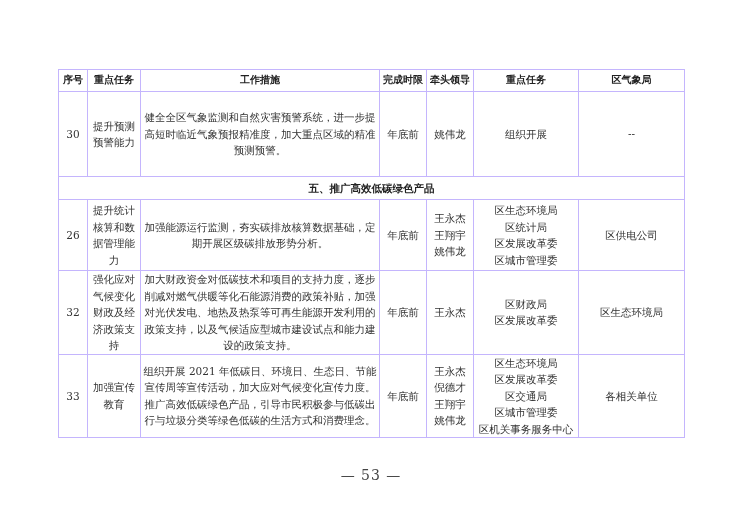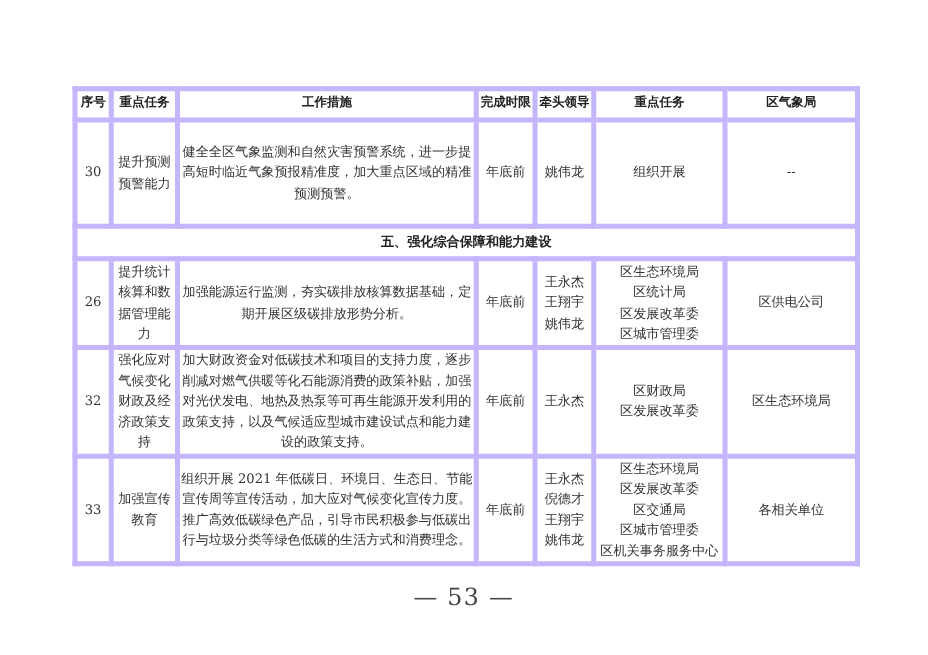--- a/index.html
+++ b/index.html
@@ -1,31 +1,31 @@
 <!DOCTYPE html>
 <html><head>
   <meta charset="utf-8">
   <style>
     html, body { margin: 0; padding: 0; background: #ffffff; }
     body { width: 742px; height: 524px; position: relative; overflow: hidden;
       font-family: "DejaVu Serif", "Liberation Serif", serif; color: #333; }
     table.plan { position: absolute; left: 58px; top: 69px; width: 626px;
       border-collapse: collapse; table-layout: fixed; }
-    table.plan td, table.plan th { border: 4px solid #c4b5fd; padding: 0;
+    table.plan td, table.plan th { border: 1px solid #c4b5fd; padding: 0;
       text-align: center; vertical-align: middle; font-size: 10.5px; line-height: 16.5px; }
     table.plan th { font-family: "DejaVu Sans", "Liberation Sans", sans-serif;
       font-weight: bold; font-size: 10px; color: #222; height: 21px; }
     table.plan { border: 1.5px solid #777; }
     td.measure { text-align: left; padding: 0 6px 0 7px; }
     td.section { font-family: "DejaVu Sans", "Liberation Sans", sans-serif;
       font-weight: bold; font-size: 10px; color: #222; height: 22px; }
     .task { padding: 0 3px; }
     .lines span { display: block; }
     .page-num { position: absolute; left: 0; width: 742px; top: 467px;
-      text-align: center; font-size: 19px; color: #444; letter-spacing: 1px; }
+      text-align: center; font-size: 14px; color: #444; letter-spacing: 1px; }
   </style>
 </head>
 <body>
 
 <table class="plan">
   <colgroup>
     <col style="width:29px">
       <col style="width:53px">
       <col style="width:239px">
     <col style="width:47px">
@@ -53,21 +53,21 @@
       <td class="lines">
         <span>姚伟龙</span>
       </td>
       <td class="lines">
         <span>组织开展</span>
       </td>
       <td>--</td>
     </tr>
 
     <tr>
-      <td class="section" colspan="7">五、强化综合保障和能力建设</td>
+      <td class="section" colspan="7">五、推广高效低碳绿色产品</td>
     </tr>
 
     <tr style="height:71px">
       <td>26</td>
       <td class="task">提升统计核算和数据管理能力</td>
       <td class="measure">加强能源运行监测，夯实碳排放核算数据基础，定期开展区级碳排放形势分析。</td>
       <td>年底前</td>
       <td class="lines">
         <span>王永杰</span>
         <span>王翔宇</span>

